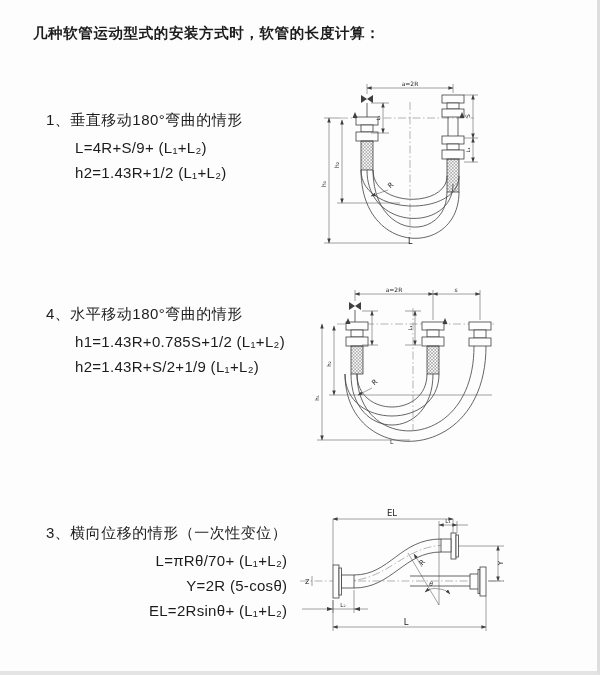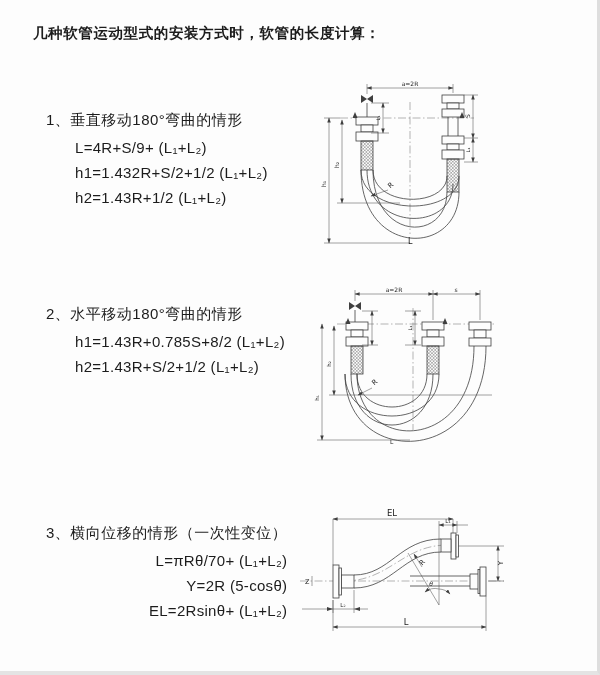--- a/index.html
+++ b/index.html
@@ -53,30 +53,29 @@
 <body>
 
 <div class="page">
 
   <div class="doc-title">几种软管运动型式的安装方式时，软管的长度计算：</div>
 
   <div class="sec sec-1">
     <div class="sec-heading">1、垂直移动180°弯曲的情形</div>
     <div class="formulas">
       <div class="formula">L=4R+S/9+ (L₁+L₂)</div>
-      <div class="formula">h1=1.432R+S/2+1/2 (L₁+L₂)</div>
       <div class="formula">h2=1.43R+1/2 (L₁+L₂)</div>
     </div>
   </div>
 
   <div class="sec sec-2">
-    <div class="sec-heading">2、水平移动180°弯曲的情形</div>
+    <div class="sec-heading">4、水平移动180°弯曲的情形</div>
     <div class="formulas">
-      <div class="formula">h1=1.43R+0.785S+8/2 (L₁+L₂)</div>
-      <div class="formula">h2=1.43R+S/2+1/2 (L₁+L₂)</div>
+      <div class="formula">h1=1.43R+0.785S+1/2 (L₁+L₂)</div>
+      <div class="formula">h2=1.43R+S/2+1/9 (L₁+L₂)</div>
     </div>
   </div>
 
   <div class="sec sec-3">
     <div class="sec-heading">3、横向位移的情形（一次性变位）</div>
     <div class="formulas">
       <div class="formula">L=πRθ/70+ (L₁+L₂)</div>
       <div class="formula">Y=2R (5-cosθ)</div>
       <div class="formula">EL=2Rsinθ+ (L₁+L₂)</div>
     </div>

